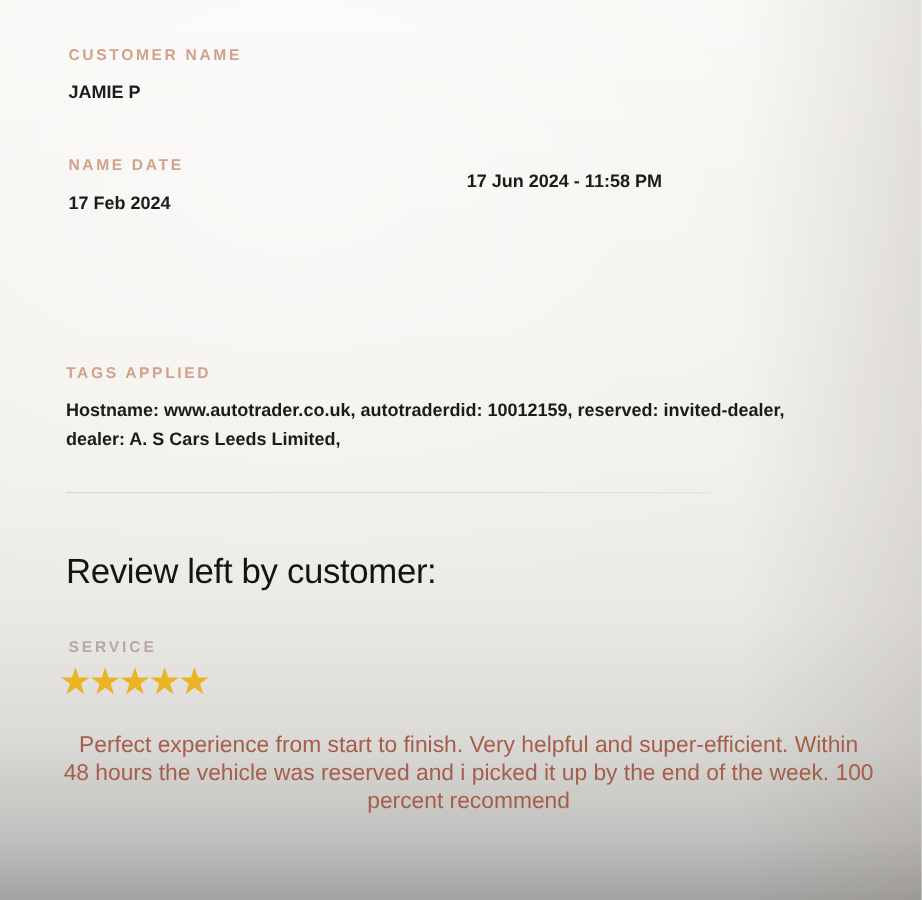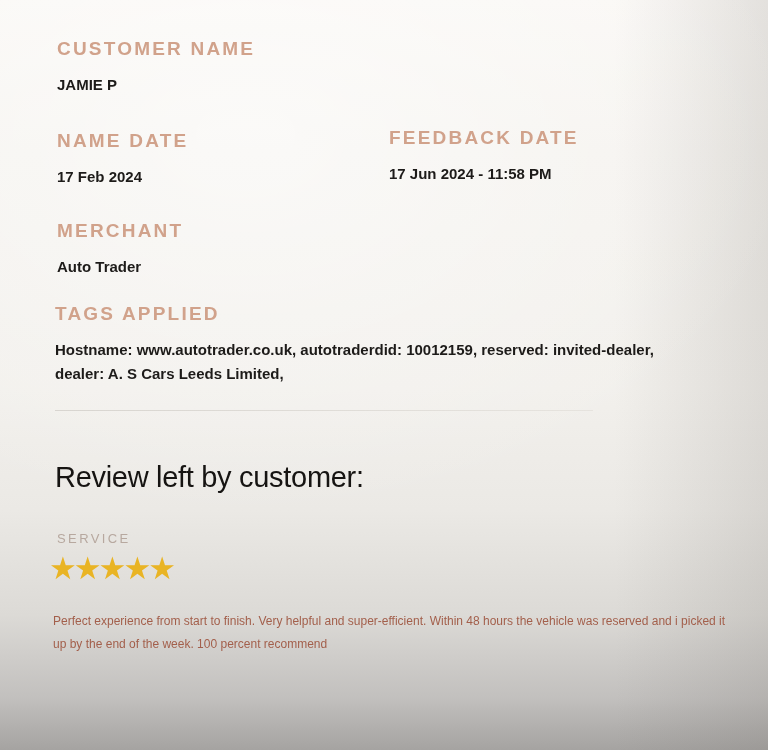--- a/index.html
+++ b/index.html
@@ -14,21 +14,21 @@
     overflow: hidden;
     background:
       radial-gradient(120% 85% at 32% 18%, rgba(255,255,255,0.55), rgba(255,255,255,0) 60%),
       linear-gradient(to right, rgba(110,105,100,0) 80%, rgba(110,105,100,0.16) 100%),
       linear-gradient(to bottom,
         #faf8f5 0%, #f5f3ef 20%, #f2f0ec 52%, #ebe9e5 68%,
         #dcdad6 82%, #c2c0be 93%, #a5a3a1 100%);
   }
   .field { position: absolute; }
   .field-label {
-    font-size: 19px; font-weight: bold;
+    font-size: 13px; font-weight: bold;
     letter-spacing: 2.2px;
     color: var(--label-color, #d1a28b);
     white-space: nowrap;
   }
   .field-value {
     margin-top: 13px;
     font-size: 15px; font-weight: bold;
     color: var(--value-color, #1d1b19);
     line-height: 24px;
   }
@@ -44,62 +44,58 @@
     background: linear-gradient(to right, var(--divider-color, #d8d5d0), #e6e3de);
   }
   .review-heading {
     position: absolute; left: 55px; top: 461px;
     font-size: 29px; font-weight: normal;
     letter-spacing: -0.3px;
     color: #161412;
   }
   .service-label {
     position: absolute; left: 57px; top: 531px;
-    font-size: 13px; font-weight: normal;
+    font-size: 13px; font-weight: bold;
     letter-spacing: 2.4px;
     color: var(--service-label-color, #b7a89f);
   }
   .star-rating {
     position: absolute; left: 49px; top: 546px;
     font-family: "DejaVu Sans", sans-serif;
     font-size: 31px; line-height: 44px;
     letter-spacing: -3px;
     color: var(--star-color, #e9b424);
   }
   .review-text {
     position: absolute; left: 53px; top: 610px;
     width: 675px;
-    font-size: 12px; line-height: 23px;
+    font-size: 19px; line-height: 23px;
     color: var(--review-color, #a35f4b);
+    text-align: center;
   }
 </style>
 </head>
 <body>
 
 <div class="page">
 
   <div class="field" id="field-customer-name">
     <div class="field-label">CUSTOMER NAME</div>
     <div class="field-value">JAMIE P</div>
   </div>
 
   <div class="field" id="field-order-date">
     <div class="field-label">NAME DATE</div>
     <div class="field-value">17 Feb 2024</div>
   </div>
 
   <div class="field" id="field-feedback-date">
-    <div class="field-label">FEEDBACK DATE</div>
     <div class="field-value">17 Jun 2024 - 11:58 PM</div>
   </div>
 
-  <div class="field" id="field-merchant">
-    <div class="field-label">MERCHANT</div>
-    <div class="field-value">Auto Trader</div>
-  </div>
 
   <div class="field" id="field-tags-applied">
     <div class="field-label">TAGS APPLIED</div>
     <div class="field-value">Hostname: www.autotrader.co.uk, autotraderdid: 10012159, reserved: invited-dealer, dealer: A. S Cars Leeds Limited,</div>
   </div>
 
   <div class="divider"></div>
 
   <div class="review-heading">Review left by customer:</div>
 

